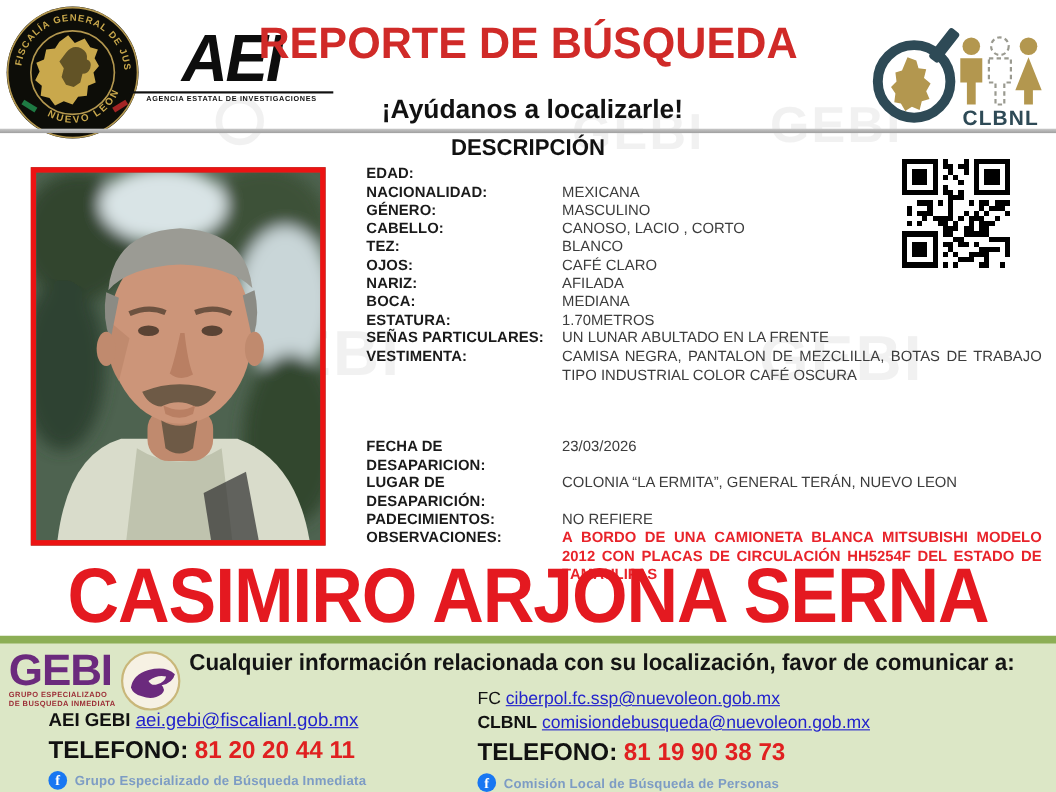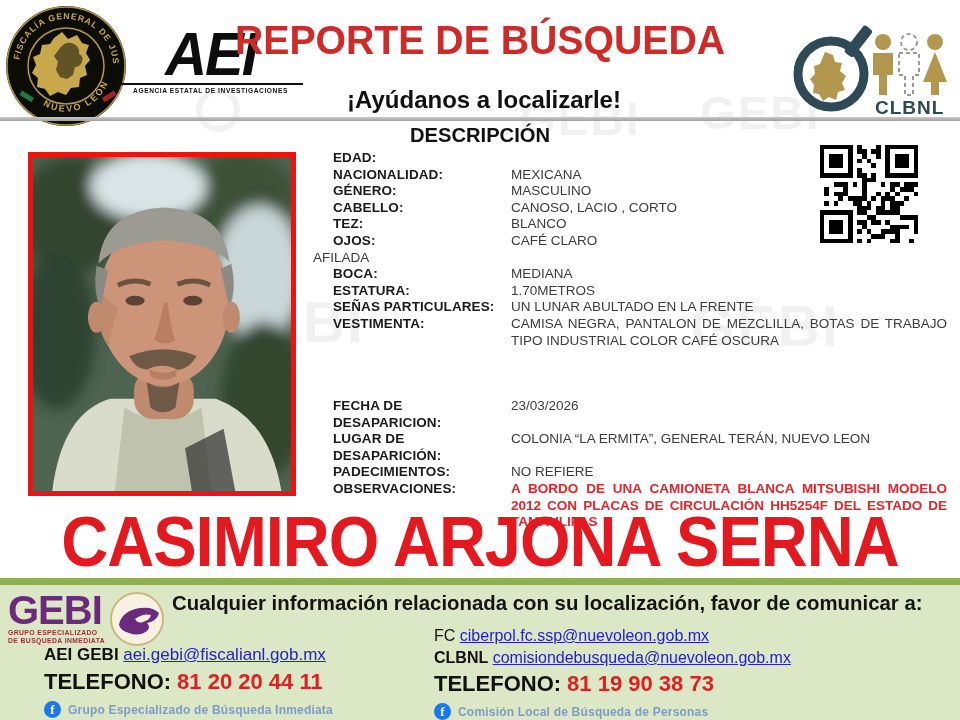--- a/index.html
+++ b/index.html
@@ -192,20 +192,21 @@
       </div>
       <div class="frow">
         <span class="flabel">TEZ:</span>
         <span class="fvalue">BLANCO</span>
       </div>
       <div class="frow">
         <span class="flabel">OJOS:</span>
         <span class="fvalue">CAFÉ CLARO</span>
       </div>
       <div class="frow">
+        <span class="flabel">NARIZ:</span>
         <span class="fvalue">AFILADA</span>
       </div>
       <div class="frow">
         <span class="flabel">BOCA:</span>
         <span class="fvalue">MEDIANA</span>
       </div>
       <div class="frow">
         <span class="flabel">ESTATURA:</span>
         <span class="fvalue">1.70METROS</span>
       </div>

